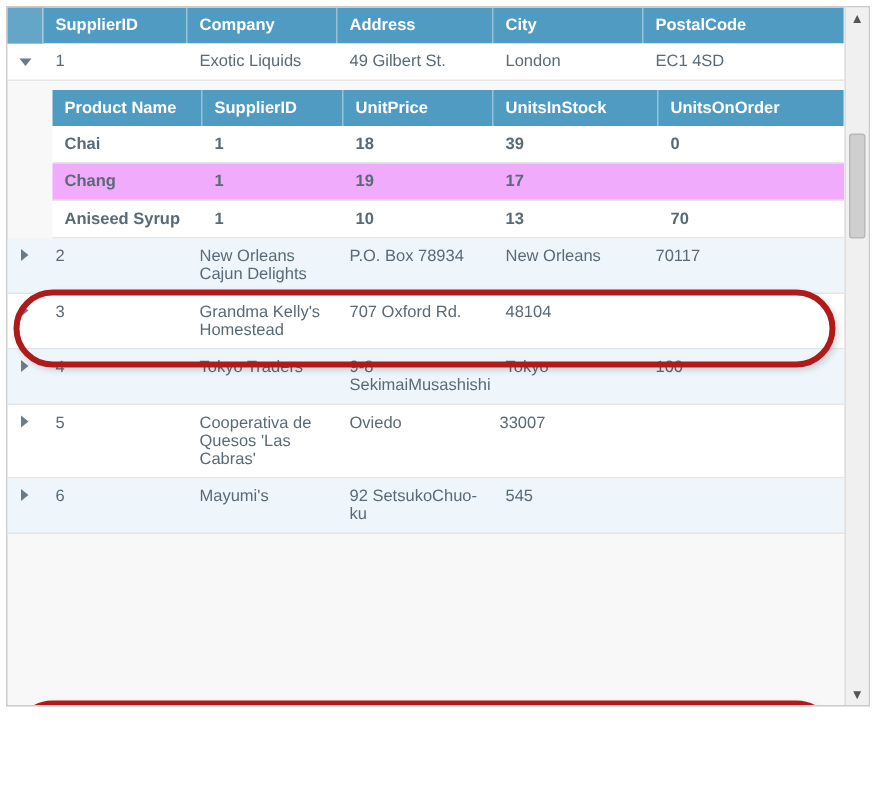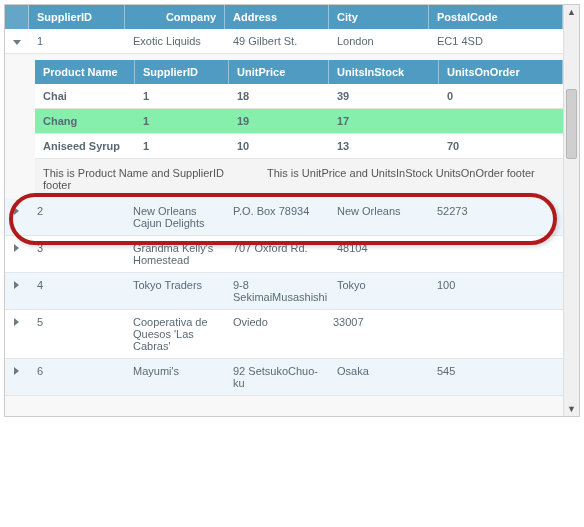--- a/index.html
+++ b/index.html
@@ -9,21 +9,21 @@
     font-family: "Segoe UI", Tahoma, Arial, sans-serif;
     font-size: 11px;
     color: #333;
     background: #fff;
     width: 584px;
     height: 527px;
     overflow: hidden;
   }
   .grid-wrap {
     width: 576px;
-    height: 413px;
+    height: 467px;
     border: 1px solid #ccc;
     background: #f8f8f8;
     position: relative;
     overflow: hidden;
   }
   .scroll {
     position:absolute; right:0; top:0; bottom:0; width:16px;
     background:#f0f0f0; border-left:1px solid #ddd;
   }
   .scroll .thumb {
@@ -33,41 +33,41 @@
   .scroll .arrow { position:absolute; left:0; right:0; height:14px; text-align:center; font-size:9px; color:#555; line-height:14px;}
   .scroll .arrow.up{top:0;} .scroll .arrow.down{bottom:0;}
 
   .content { position:absolute; left:0; right:16px; top:0; bottom:0; overflow:hidden;}
 
   
   .hdr { display:flex; background:#4f9bc2; color:#fff; font-weight:600; }
   .hdr .col, .row .col { padding:6px 8px; border-right:1px solid rgba(255,255,255,0.4); }
   .hdr .col.exp { width:24px; flex:0 0 24px; border-right:1px solid #a9c8d9; background:#63a6c8;}
   .hdr .col.c1 { width:96px; flex:0 0 96px;}
-  .hdr .col.c2 { width:100px; flex:0 0 100px;text-align:right;}
+  .hdr .col.c2 { width:100px; flex:0 0 100px;}
   .hdr .col.c3 { width:104px; flex:0 0 104px;}
   .hdr .col.c4 { width:100px; flex:0 0 100px;}
   .hdr .col.c5 { flex:1;}
 
   .row { display:flex; background:#fff; border-bottom:1px solid #e5e5e5;}
   .row.alt { background:#eef6fb;}
   .row .col { border-right:1px solid transparent; color:#5a6a75;}
   .row .col.exp { width:24px; flex:0 0 24px; text-align:center; color:#6b7c87; cursor:pointer;}
   .row .col.c1 { width:96px; flex:0 0 96px;}
   .row .col.c2 { width:100px; flex:0 0 100px;}
   .row .col.c3 { width:104px; flex:0 0 104px;}
   .row .col.c4 { width:100px; flex:0 0 100px;}
   .row .col.c5 { flex:1;}
 
   
   .detail { padding: 6px 0 0 30px;}
   .d-hdr { display:flex; background:#4f9bc2; color:#fff; font-weight:600;}
   .d-hdr .dcol { padding:6px 8px; border-right:1px solid rgba(255,255,255,0.4);}
   .d-row { display:flex; background:#fff; border-bottom:1px solid #e5e5e5;font-weight:bold;}
-  .d-row.alt { background:#86efac;}
+  .d-row.alt { background:#f0abfc;}
   .d-row .dcol { padding:6px 8px; color:#5a6a75;}
   .dcol.d1{width:100px;flex:0 0 100px;}
   .dcol.d2{width:94px;flex:0 0 94px;}
   .dcol.d3{width:100px;flex:0 0 100px;}
   .dcol.d4{width:110px;flex:0 0 110px;}
   .dcol.d5{flex:1;}
 
   
   .footer-row { display:flex; background:#f4f4f4; color:#555; padding:0;}
   .footer-row .fcol { padding:8px 8px; }
@@ -137,33 +137,29 @@
         <div class="dcol d3">19</div>
         <div class="dcol d4">17</div>
       </div>
       <div class="d-row">
         <div class="dcol d1">Aniseed Syrup</div>
         <div class="dcol d2">1</div>
         <div class="dcol d3">10</div>
         <div class="dcol d4">13</div>
         <div class="dcol d5">70</div>
       </div>
-      <div class="footer-row nested">
-        <div class="fcol a">This is Product Name and SupplierID footer</div>
-        <div class="fcol b">This is UnitPrice and UnitsInStock UnitsOnOrder footer</div>
-      </div>
     </div>
 
     <div class="row alt">
       <div class="col exp"><span class="tri right"></span></div>
       <div class="col c1">2</div>
       <div class="col c2">New Orleans Cajun Delights</div>
       <div class="col c3">P.O. Box 78934</div>
       <div class="col c4">New Orleans</div>
-      <div class="col c5">52273</div>
+      <div class="col c5">70117</div>
     </div>
     <div class="row">
       <div class="col exp"><span class="tri right"></span></div>
       <div class="col c1">3</div>
       <div class="col c2">Grandma Kelly's Homestead</div>
       <div class="col c3">707 Oxford Rd.</div>
       <div class="col c5">48104</div>
     </div>
     <div class="row alt">
       <div class="col exp"><span class="tri right"></span></div>
@@ -178,21 +174,20 @@
       <div class="col c1">5</div>
       <div class="col c2">Cooperativa de Quesos 'Las Cabras'</div>
       <div class="col c4">Oviedo</div>
       <div class="col c5">33007</div>
     </div>
     <div class="row alt">
       <div class="col exp"><span class="tri right"></span></div>
       <div class="col c1">6</div>
       <div class="col c2">Mayumi's</div>
       <div class="col c3">92 SetsukoChuo-ku</div>
-      <div class="col c4">Osaka</div>
       <div class="col c5">545</div>
     </div>
 
 
   </div>
 
   <div class="scroll">
     <div class="arrow up">▲</div>
     <div class="thumb"></div>
     <div class="arrow down">▼</div>

